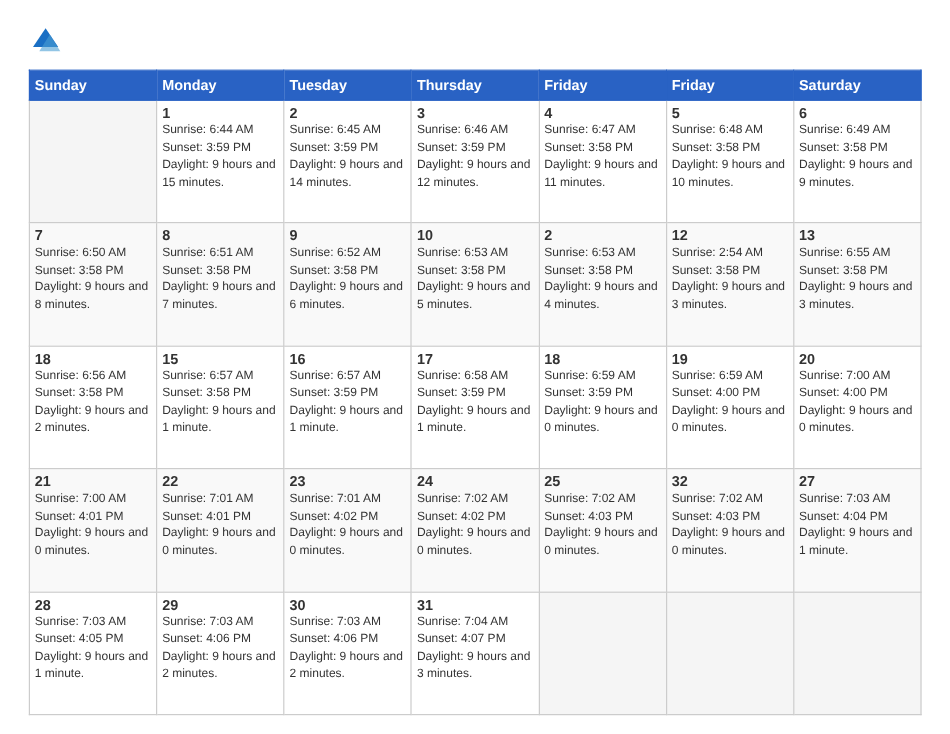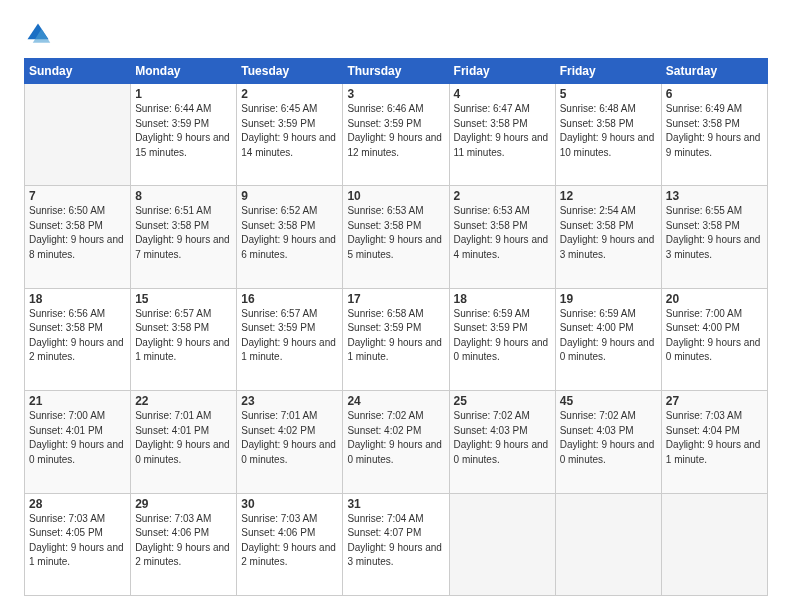--- a/index.html
+++ b/index.html
@@ -314,21 +314,21 @@
 and 0 minutes.</div>
           </td>
           <td>
             <span class="day-number">25</span>
             <div class="day-info">Sunrise: 7:02 AM
 Sunset: 4:03 PM
 Daylight: 9 hours
 and 0 minutes.</div>
           </td>
           <td>
-            <span class="day-number">45</span>
+            <span class="day-number">32</span>
             <div class="day-info">Sunrise: 7:02 AM
 Sunset: 4:03 PM
 Daylight: 9 hours
 and 0 minutes.</div>
           </td>
           <td>
             <span class="day-number">27</span>
             <div class="day-info">Sunrise: 7:03 AM
 Sunset: 4:04 PM
 Daylight: 9 hours

